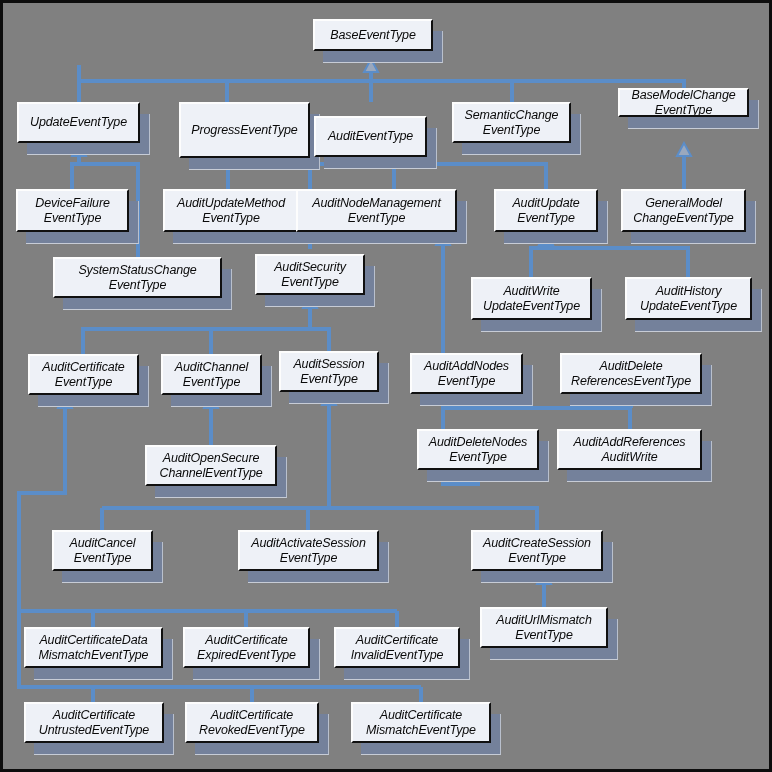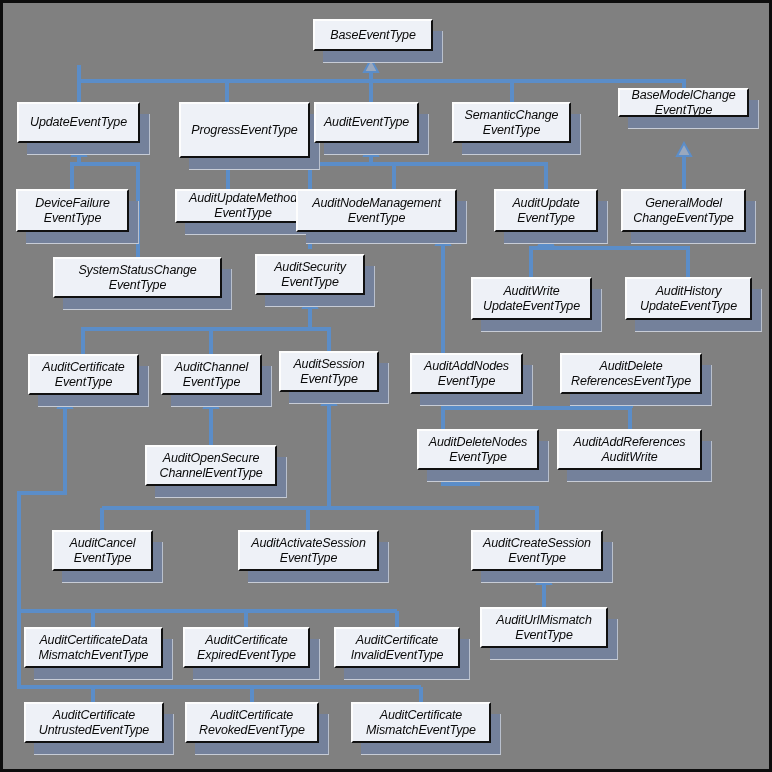--- a/index.html
+++ b/index.html
@@ -153,40 +153,40 @@
         <div class="boxface">BaseEventType</div>
       </div>
       <div class="node" style="left: 14px; top: 99px; width: 123px; height: 41px;">
         <div class="shadow"></div>
         <div class="boxface">UpdateEventType</div>
       </div>
       <div class="node" style="left: 159px; top: 99px; width: 131px; height: 56px; margin-left: 17px;">
         <div class="shadow"></div>
         <div class="boxface">ProgressEventType</div>
       </div>
-      <div class="node" style="left: 311px; top: 99px; width: 105px; height: 41px; border-radius: 9px;">
+      <div class="node" style="left: 311px; top: 113px; width: 113px; height: 41px; border-radius: 9px;">
         <div class="shadow"></div>
         <div class="boxface">AuditEventType</div>
       </div>
       <div class="node" style="left: 449px; top: 99px; width: 119px; height: 41px;">
         <div class="shadow"></div>
         <div class="boxface">SemanticChange
 EventType</div>
       </div>
       <div class="node" style="left: 615px; top: 85px; width: 131px; height: 29px;">
         <div class="shadow"></div>
         <div class="boxface">BaseModelChange
 EventType</div>
       </div>
       <div class="node" style="left: 13px; top: 186px; width: 113px; height: 43px;">
         <div class="shadow"></div>
         <div class="boxface">DeviceFailure
 EventType</div>
       </div>
-      <div class="node" style="left: 172px; top: 186px; width: 136px; height: 34px; border-radius: 7px;">
+      <div class="node" style="left: 160px; top: 186px; width: 136px; height: 43px; border-radius: 7px;">
         <div class="shadow"></div>
         <div class="boxface">AuditUpdateMethod
 EventType</div>
       </div>
       <div class="node" style="left: 293px; top: 186px; width: 161px; height: 43px;">
         <div class="shadow"></div>
         <div class="boxface">AuditNodeManagement
 EventType</div>
       </div>
       <div class="node" style="left: 491px; top: 186px; width: 104px; height: 43px; border-radius: 16px;">

